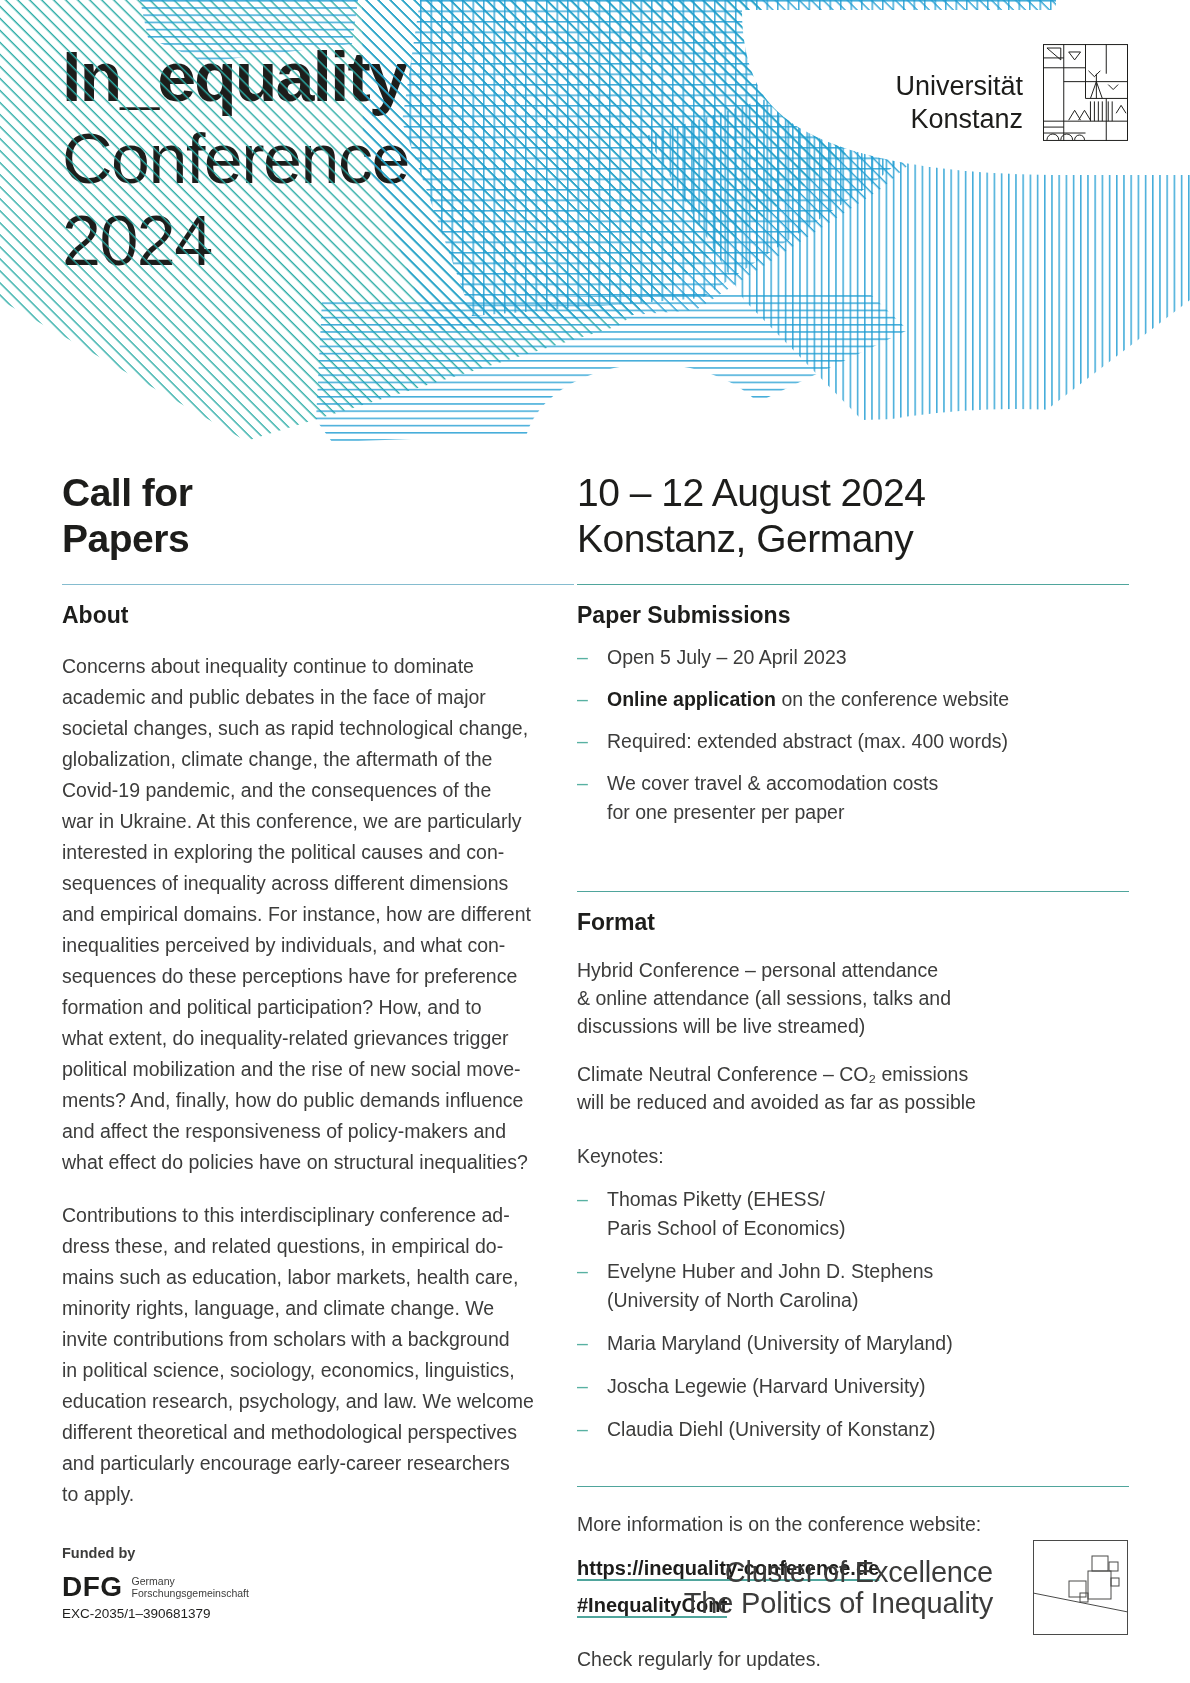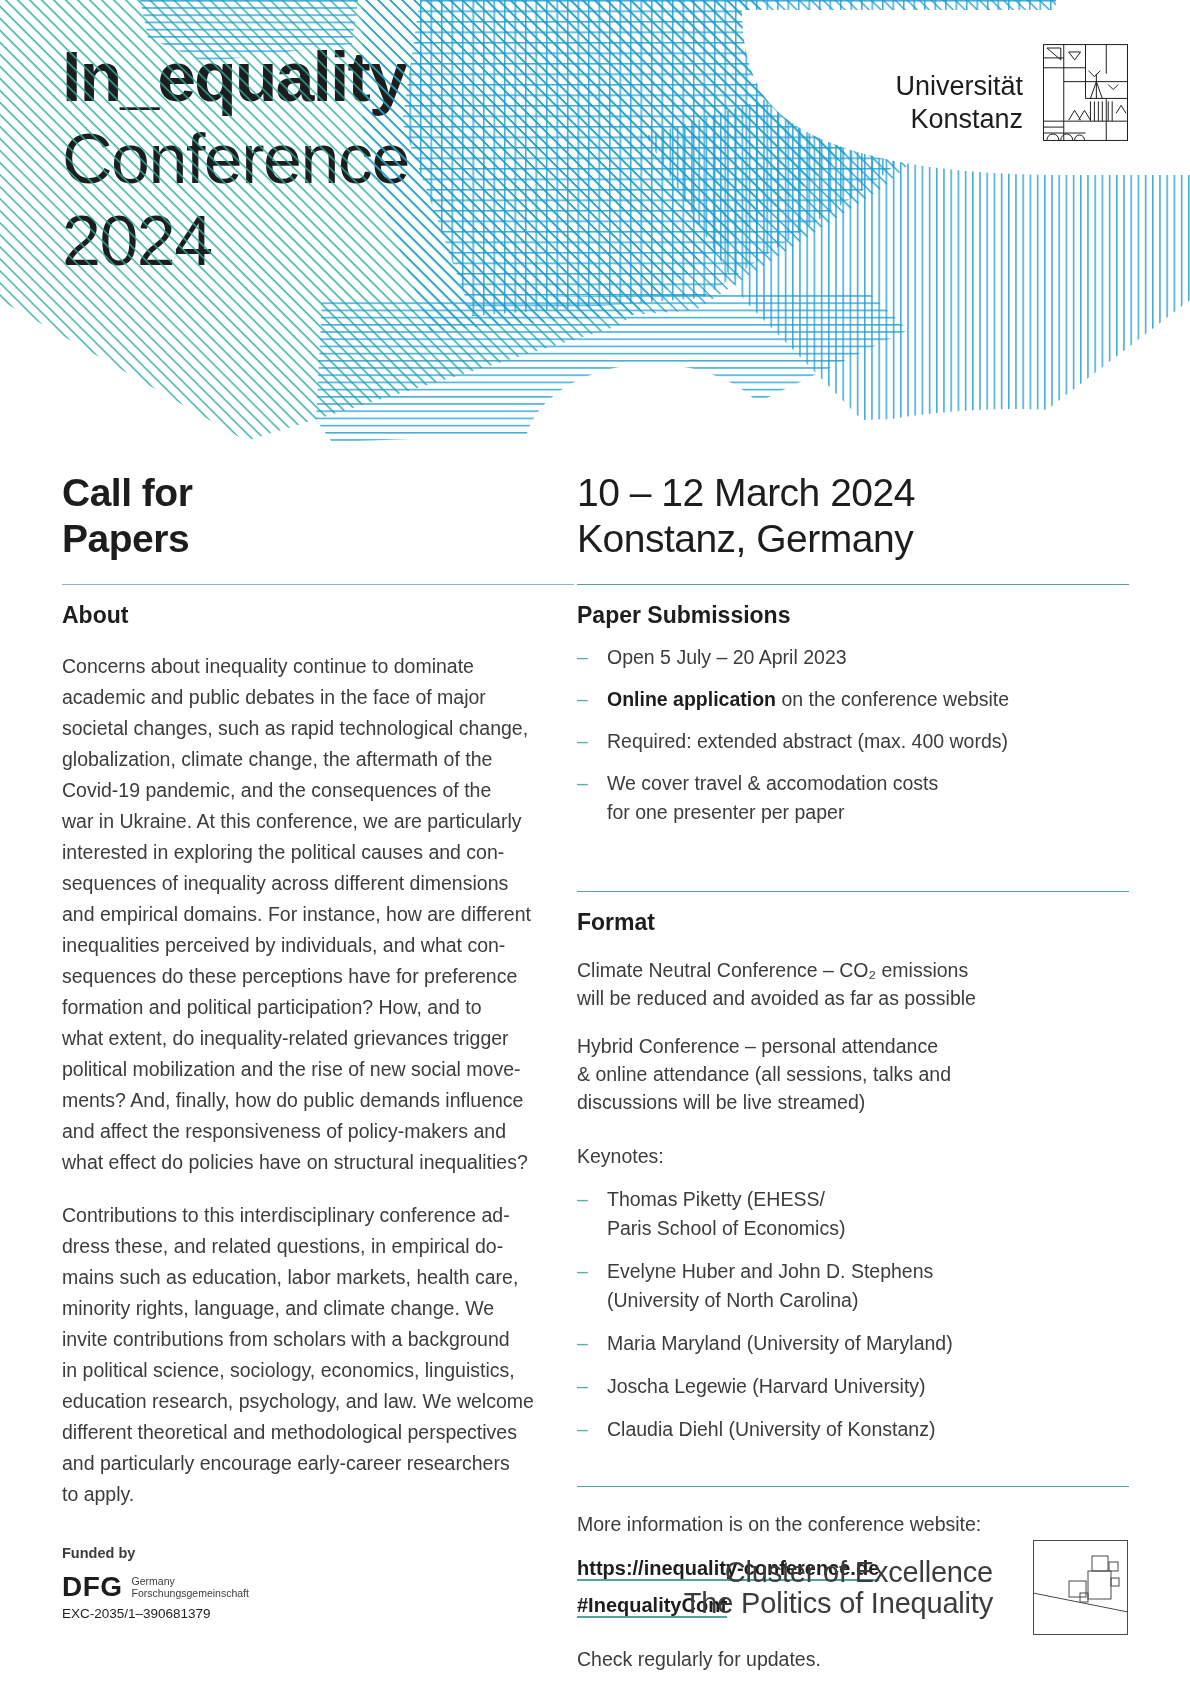--- a/index.html
+++ b/index.html
@@ -177,21 +177,21 @@
 minority rights, language, and climate change. We
 invite contributions from scholars with a background
 in political science, sociology, economics, linguistics,
 education research, psychology, and law. We welcome
 different theoretical and methodological perspectives
 and particularly encourage early-career researchers
 to apply.</p>
   </section>
 
   <section class="col col-right">
-    <div class="lead">10 – 12 March 2024
+    <div class="lead">10 – 12 August 2024
 Konstanz, Germany</div>
     <hr class="sep sep-teal">
     <h2 class="section">Paper Submissions</h2>
     <ul class="dash-list">
         <li>
           <span class="dash">–</span>
           <span class="li-body">Open 5 July – 20 April 2023</span>
         </li>
         <li>
           <span class="dash">–</span>
@@ -203,25 +203,25 @@
         </li>
         <li>
           <span class="dash">–</span>
           <span class="li-body">We cover travel &amp; accomodation costs
 for one presenter per paper</span>
         </li>
       </ul>
 
     <hr class="sep sep-teal sep-gap">
     <h2 class="section">Format</h2>
-    <p class="body tight">Climate Neutral Conference – CO₂ emissions
-will be reduced and avoided as far as possible</p>
     <p class="body tight">Hybrid Conference – personal attendance
 &amp; online attendance (all sessions, talks and
 discussions will be live streamed)</p>
+    <p class="body tight">Climate Neutral Conference – CO₂ emissions
+will be reduced and avoided as far as possible</p>
     <p class="keynotes-label">Keynotes:</p>
     <ul class="dash-list keynotes">
         <li>
           <span class="dash">–</span>
           <span class="li-body">Thomas Piketty (EHESS/
 Paris School of Economics)</span>
         </li>
         <li>
           <span class="dash">–</span>
           <span class="li-body">Evelyne Huber and John D. Stephens

